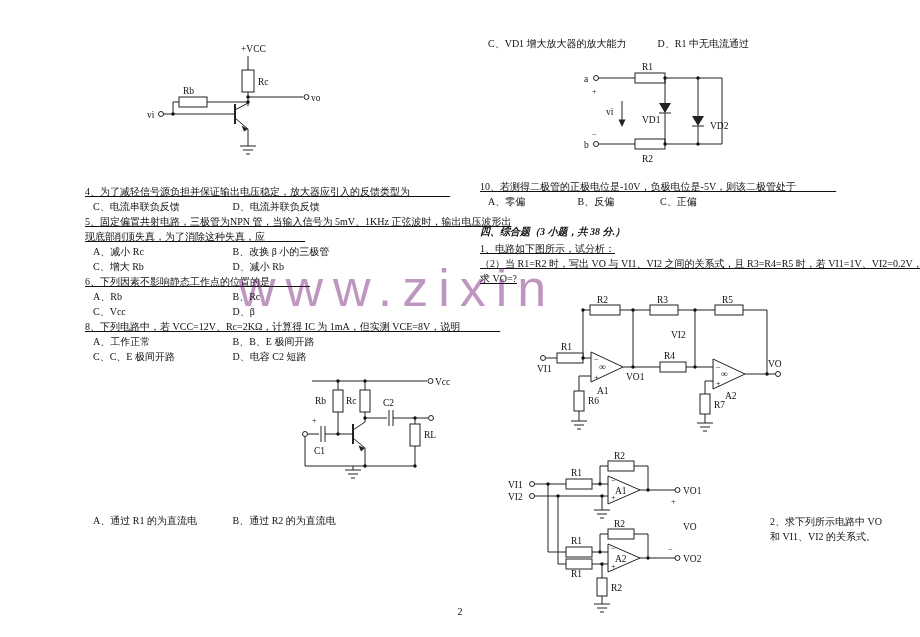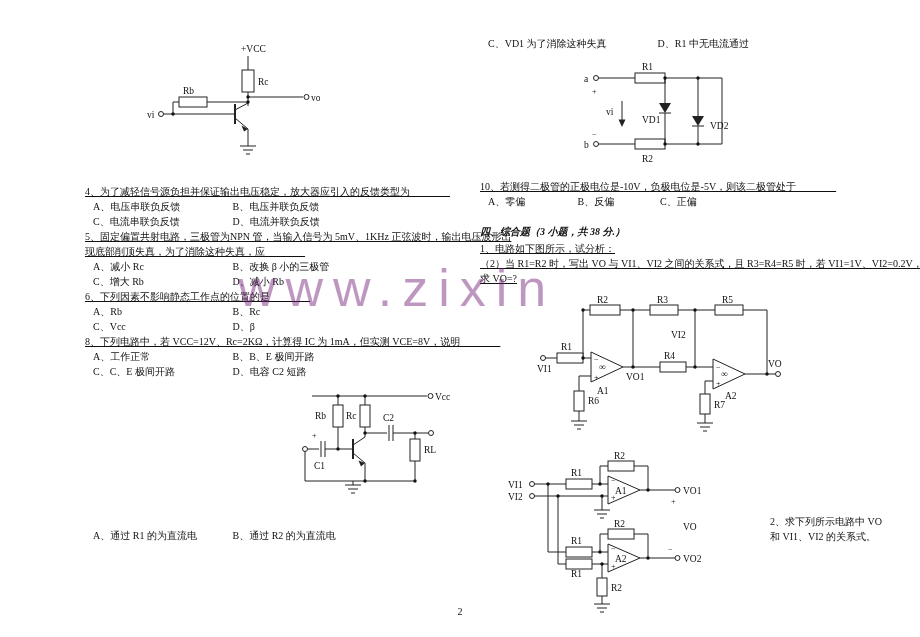--- a/index.html
+++ b/index.html
@@ -72,24 +72,20 @@
         <text x="113" y="45">Rc</text>
         <text x="38" y="54">Rb</text>
         <text x="2" y="78">vi</text>
         <text x="166" y="61">vo</text>
       </svg>
     </div>
 
     <div>
       <div class="qline">4、为了减轻信号源负担并保证输出电压稳定，放大器应引入的反馈类型为________</div>
       <div class="opts">
-        <span class="o1">A、电压串联负反馈</span>
-        <span>B、电压并联负反馈</span>
-      </div>
-      <div class="opts">
         <span class="o1">C、电流串联负反馈</span>
         <span>D、电流并联负反馈</span>
       </div>
     </div>
 
     <div>
       <div class="qline">5、固定偏置共射电路，三极管为NPN 管，当输入信号为 5mV、1KHz 正弦波时，输出电压波形出</div>
       <div class="qline">现底部削顶失真，为了消除这种失真，应________</div>
       <div class="opts">
         <span class="o1">A、减小 Rc</span>
@@ -185,21 +181,21 @@
       <div class="opts">
         <span class="o1">A、通过 R1 的为直流电</span>
         <span>B、通过 R2 的为直流电</span>
       </div>
     </div>
   </div>
 
   <div class="col col-right">
 
     <div class="opts optsw">
-      <span class="o1">C、VD1 为了消除这种失真</span>
+      <span class="o1">C、VD1 增大放大器的放大能力</span>
       <span>D、R1 中无电流通过</span>
     </div>
 
     <div class="c3-wrap">
       <svg width="175" height="112" viewBox="0 0 175 112">
         <g stroke="#222" stroke-width="1" fill="none">
           <circle cx="16" cy="17" r="2.5" fill="#fff"></circle>
           <line x1="18.5" y1="17" x2="55" y2="17"></line>
           <rect x="55" y="12" width="30" height="10" fill="#fff"></rect>
           <line x1="85" y1="17" x2="142" y2="17"></line>

